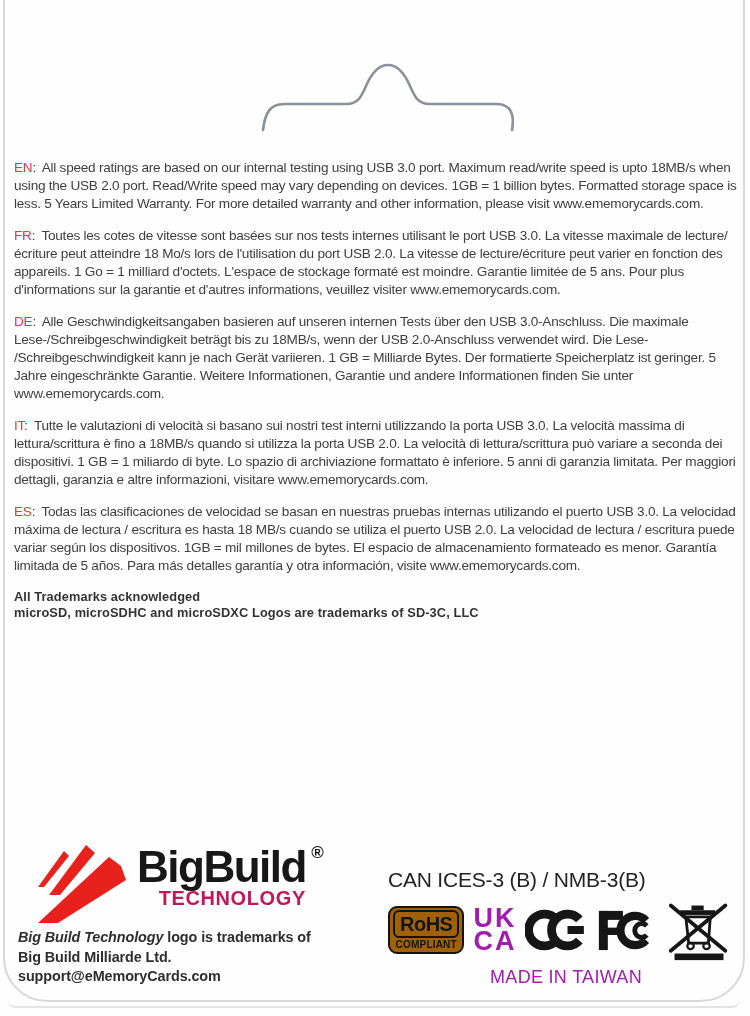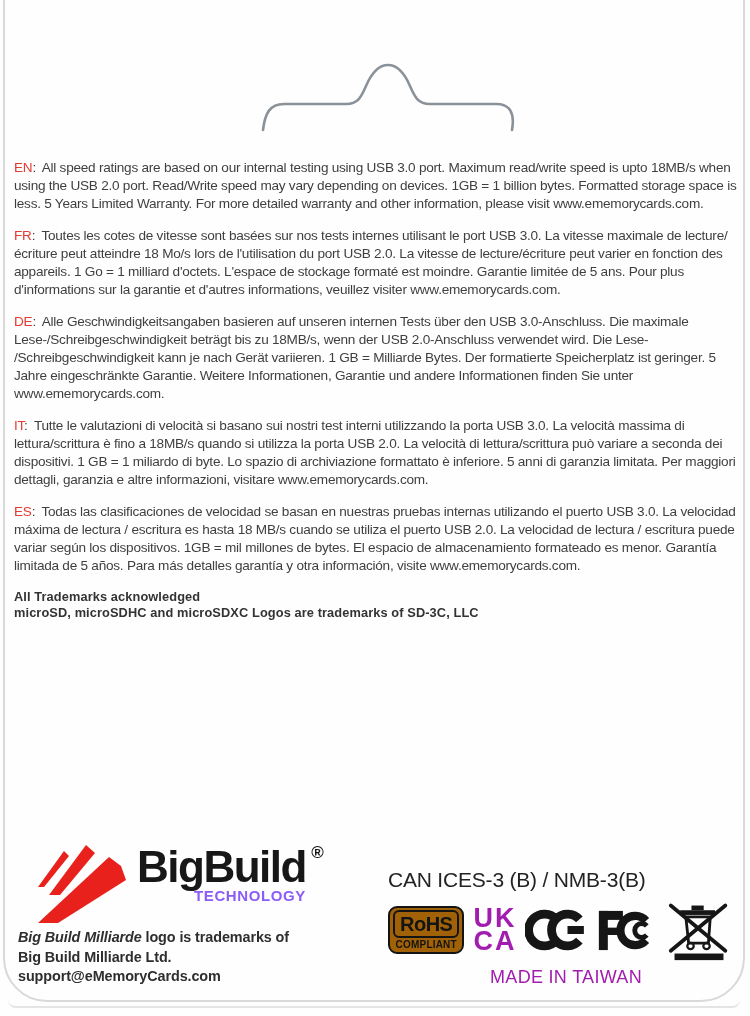--- a/index.html
+++ b/index.html
@@ -24,22 +24,22 @@
 
   .trademarks{margin-top:10px;font-size:12.8px;font-weight:bold;line-height:16px;
     color:#333333;letter-spacing:0.1px;}
 
   
   .brand-swoosh{position:absolute;left:36px;top:843px;}
   .brand-text{position:absolute;left:137px;top:845px;}
   .brand-row{position:relative;display:inline-block;}
   .brand-name{font-size:44px;font-weight:bold;letter-spacing:-1.5px;color:#171717;line-height:44px;}
   .brand-reg{position:absolute;right:-18px;top:-2px;font-size:17px;font-weight:bold;color:#171717;}
-  .brand-sub{text-align:right;font-size:15px;font-weight:bold;letter-spacing:0.6px;
-    color:#8b5cf6;margin-top:-2px;}
+  .brand-sub{text-align:right;font-size:20px;font-weight:bold;letter-spacing:0.6px;
+    color:#be185d;margin-top:-2px;}
 
   .legal{position:absolute;left:18px;top:928px;font-size:14.4px;font-weight:bold;
     line-height:19.5px;color:#2e2e2e;letter-spacing:-0.1px;}
   .legal .it{font-style:italic;}
 
   
   .compliance{position:absolute;left:388px;top:868px;width:356px;}
   .can-ices{font-size:21px;color:#232326;letter-spacing:-0.2px;margin-bottom:7px;}
   .marks-row{display:flex;align-items:center;gap:9px;height:62px;}
 
@@ -94,21 +94,21 @@
 
   <div class="brand-text">
     <div class="brand-row">
       <span class="brand-name">BigBuild</span>
       <span class="brand-reg">®</span>
       <div class="brand-sub">TECHNOLOGY</div>
     </div>
   </div>
 
   <div class="legal">
-    <div><span class="it">Big Build Milliarde</span><span> logo is trademarks of</span></div>
+    <div><span class="it">Big Build Technology</span><span> logo is trademarks of</span></div>
     <div>Big Build Milliarde Ltd.</div>
     <div>support@eMemoryCards.com</div>
   </div>
 
   <div class="compliance">
     <div class="can-ices">CAN ICES-3 (B) / NMB-3(B)</div>
 
     <div class="marks-row">
 
       <div class="rohs">

